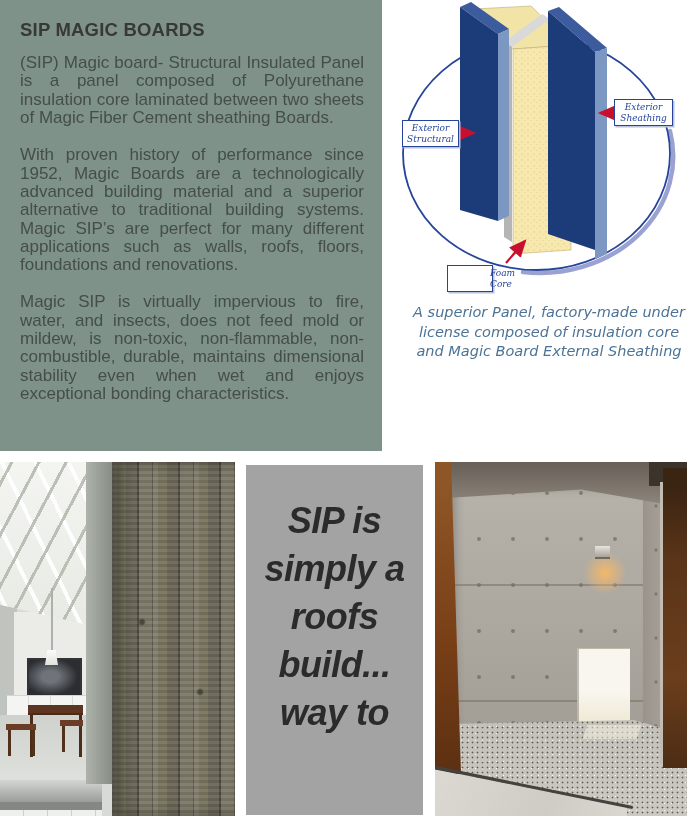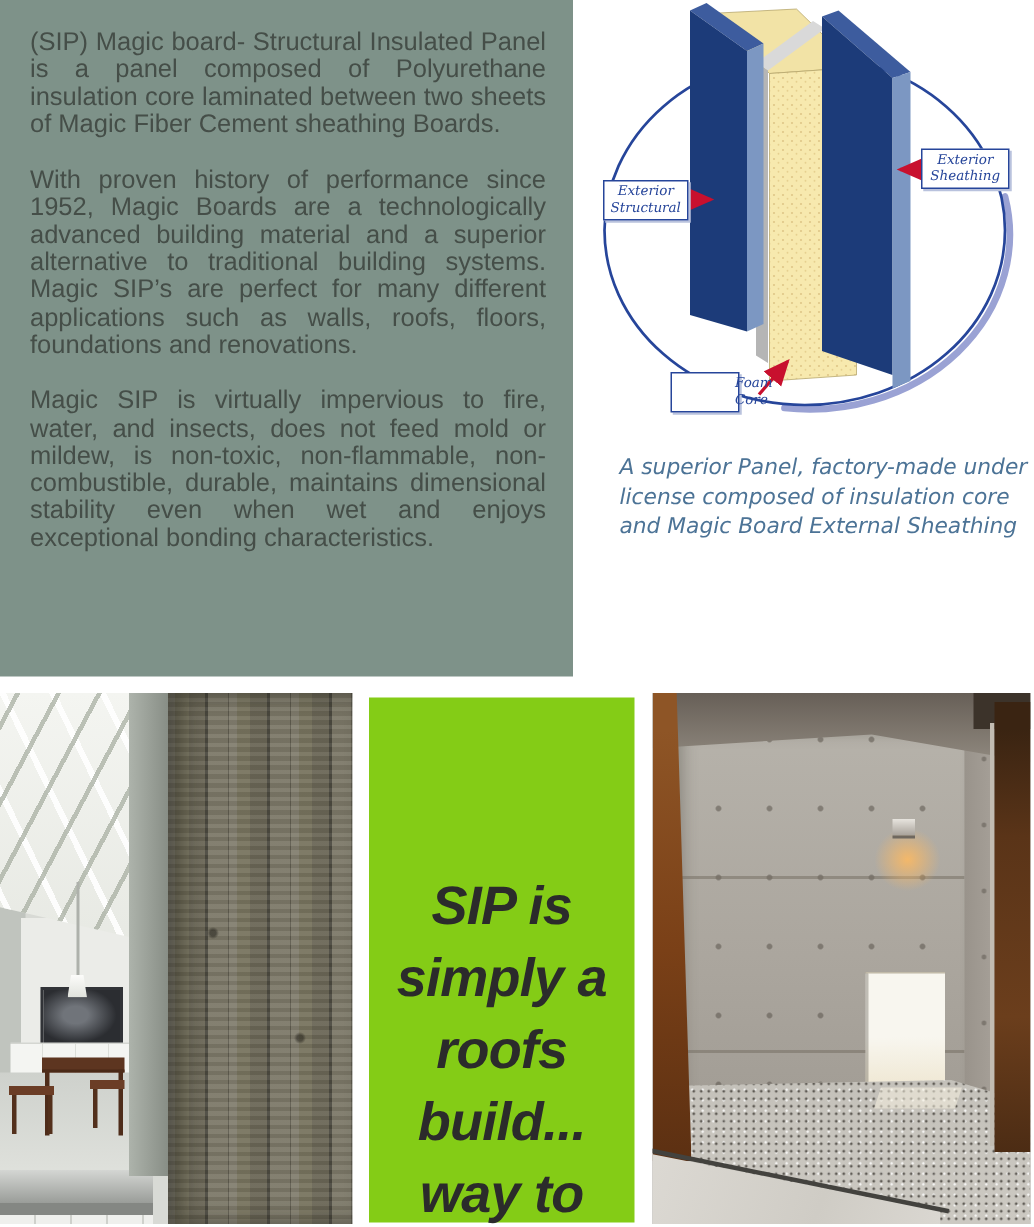--- a/index.html
+++ b/index.html
@@ -16,29 +16,29 @@
 
   
   .diagram{position:absolute;left:388px;top:2px;width:300px;height:300px;}
   .diagram svg{position:absolute;left:0;top:0;}
   .dg-label{position:absolute;background:#ffffff;border:1px solid #26459A;
             box-shadow:1.5px 1.5px 0 #b9c2dd;
             font-family:"DejaVu Serif",serif;font-style:italic;font-size:9px;line-height:10.5px;
             color:#26459A;text-align:center;padding:2px 2px;box-sizing:border-box;}
   .dg-label.ext{left:14px;top:118px;width:57px;}
   .dg-label.int{left:226px;top:97px;width:59px;}
-  .dg-label.foam{left:59px;top:246px;width:44px;padding-left:42px;}
+  .dg-label.foam{left:59px;top:263px;width:44px;padding-left:42px;}
 
   .caption{position:absolute;left:413px;top:303px;width:272px;
            font-family:"DejaVu Sans",sans-serif;font-style:italic;
-           font-size:14.5px;line-height:19.5px;color:#4C7396;}
+           font-size:14.5px;line-height:19.5px;color:#4C7396;text-align:center;}
 
   
   .quote-panel{position:absolute;left:246px;top:465px;width:177px;height:350px;
-               background:#84cc16;box-sizing:border-box;padding-top:115px;text-align:center;}
+               background:#a3a3a3;box-sizing:border-box;padding-top:32px;text-align:center;}
   .quote-line{font-weight:bold;font-style:italic;font-size:36px;line-height:48px;
               color:#2B2B2B;letter-spacing:-.5px;}
 
   
   .photo-left{position:absolute;left:0;top:462px;width:235px;height:354px;overflow:hidden;
               background:#d8dad5;}
   .lp-ceiling{position:absolute;left:0;top:0;width:118px;height:170px;
       background:
         repeating-linear-gradient(118deg, rgba(176,182,170,0) 0 9px, rgba(168,175,162,.75) 9px 12px, rgba(176,182,170,0) 12px 24px),
         repeating-linear-gradient(64deg, rgba(255,255,255,0) 0 14px, rgba(255,255,255,.9) 14px 18px, rgba(255,255,255,0) 18px 30px),
@@ -124,20 +124,21 @@
   .rp-dooredge{position:absolute;left:225px;top:20px;width:3px;height:282px;background:#c2bcb2;}
   .rp-door{position:absolute;left:228px;top:6px;width:24px;height:300px;
       background:linear-gradient(180deg,#3a2412 0 6%,#5a3418 30%,#6b3e1c 70%,#4c2c14);}
 </style>
 </head>
 <body>
 
 <div class="page">
 
   <div class="info-panel">
+    <h1 class="info-heading">SIP MAGIC BOARDS</h1>
     <p>(SIP) Magic board- Structural Insulated Panel is a panel composed of Polyurethane insulation core laminated between two sheets of Magic Fiber Cement sheathing Boards.</p>
     <p>With proven history of performance since 1952, Magic Boards  are a technologically advanced building material and a superior alternative to traditional building systems. Magic SIP’s are perfect for many different applications such as walls, roofs, floors, foundations and renovations.</p>
     <p>Magic SIP is virtually impervious to fire, water, and insects, does not feed mold or mildew, is non-toxic, non-flammable, non- combustible, durable, maintains dimensional stability even when wet and enjoys exceptional bonding characteristics.</p>
   </div>
 
   <div class="diagram">
     <svg width="300" height="300" viewBox="0 0 300 300">
       <defs>
         <marker id="arh" markerWidth="9" markerHeight="8" refX="7" refY="3.5" orient="auto">
           <path d="M0,0 L8,3.5 L0,7 Z" fill="#C8102E"></path>

